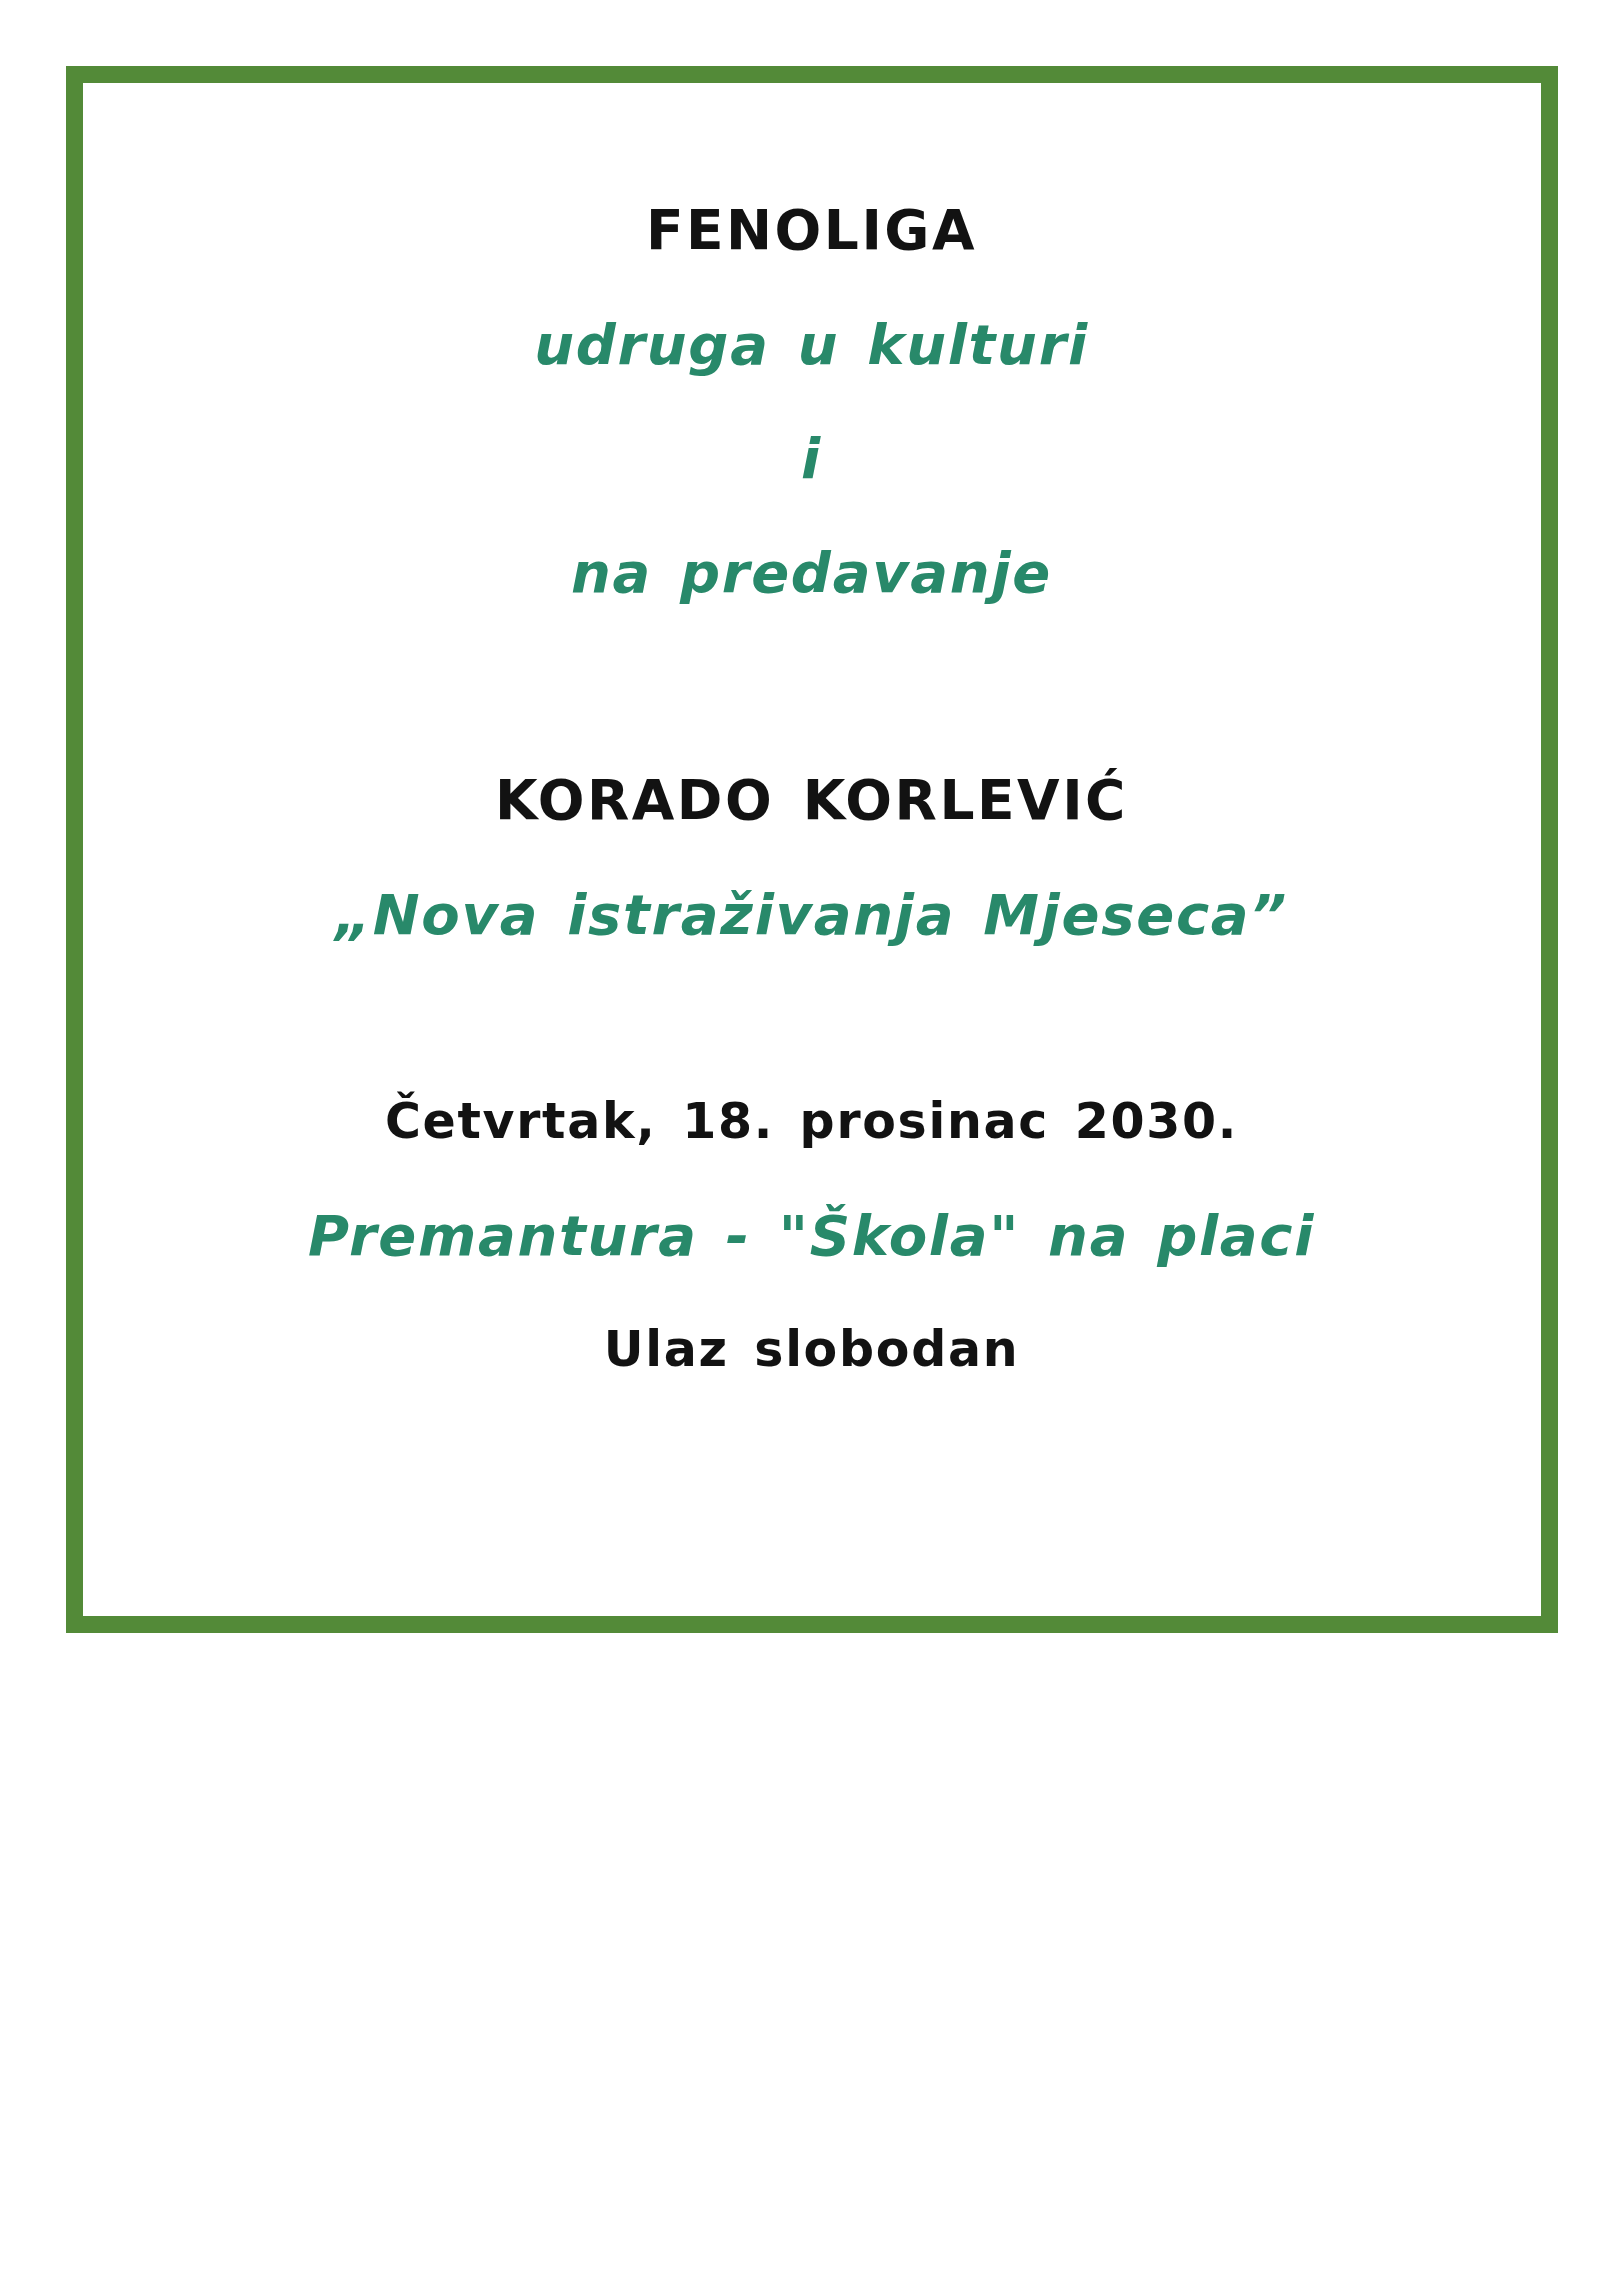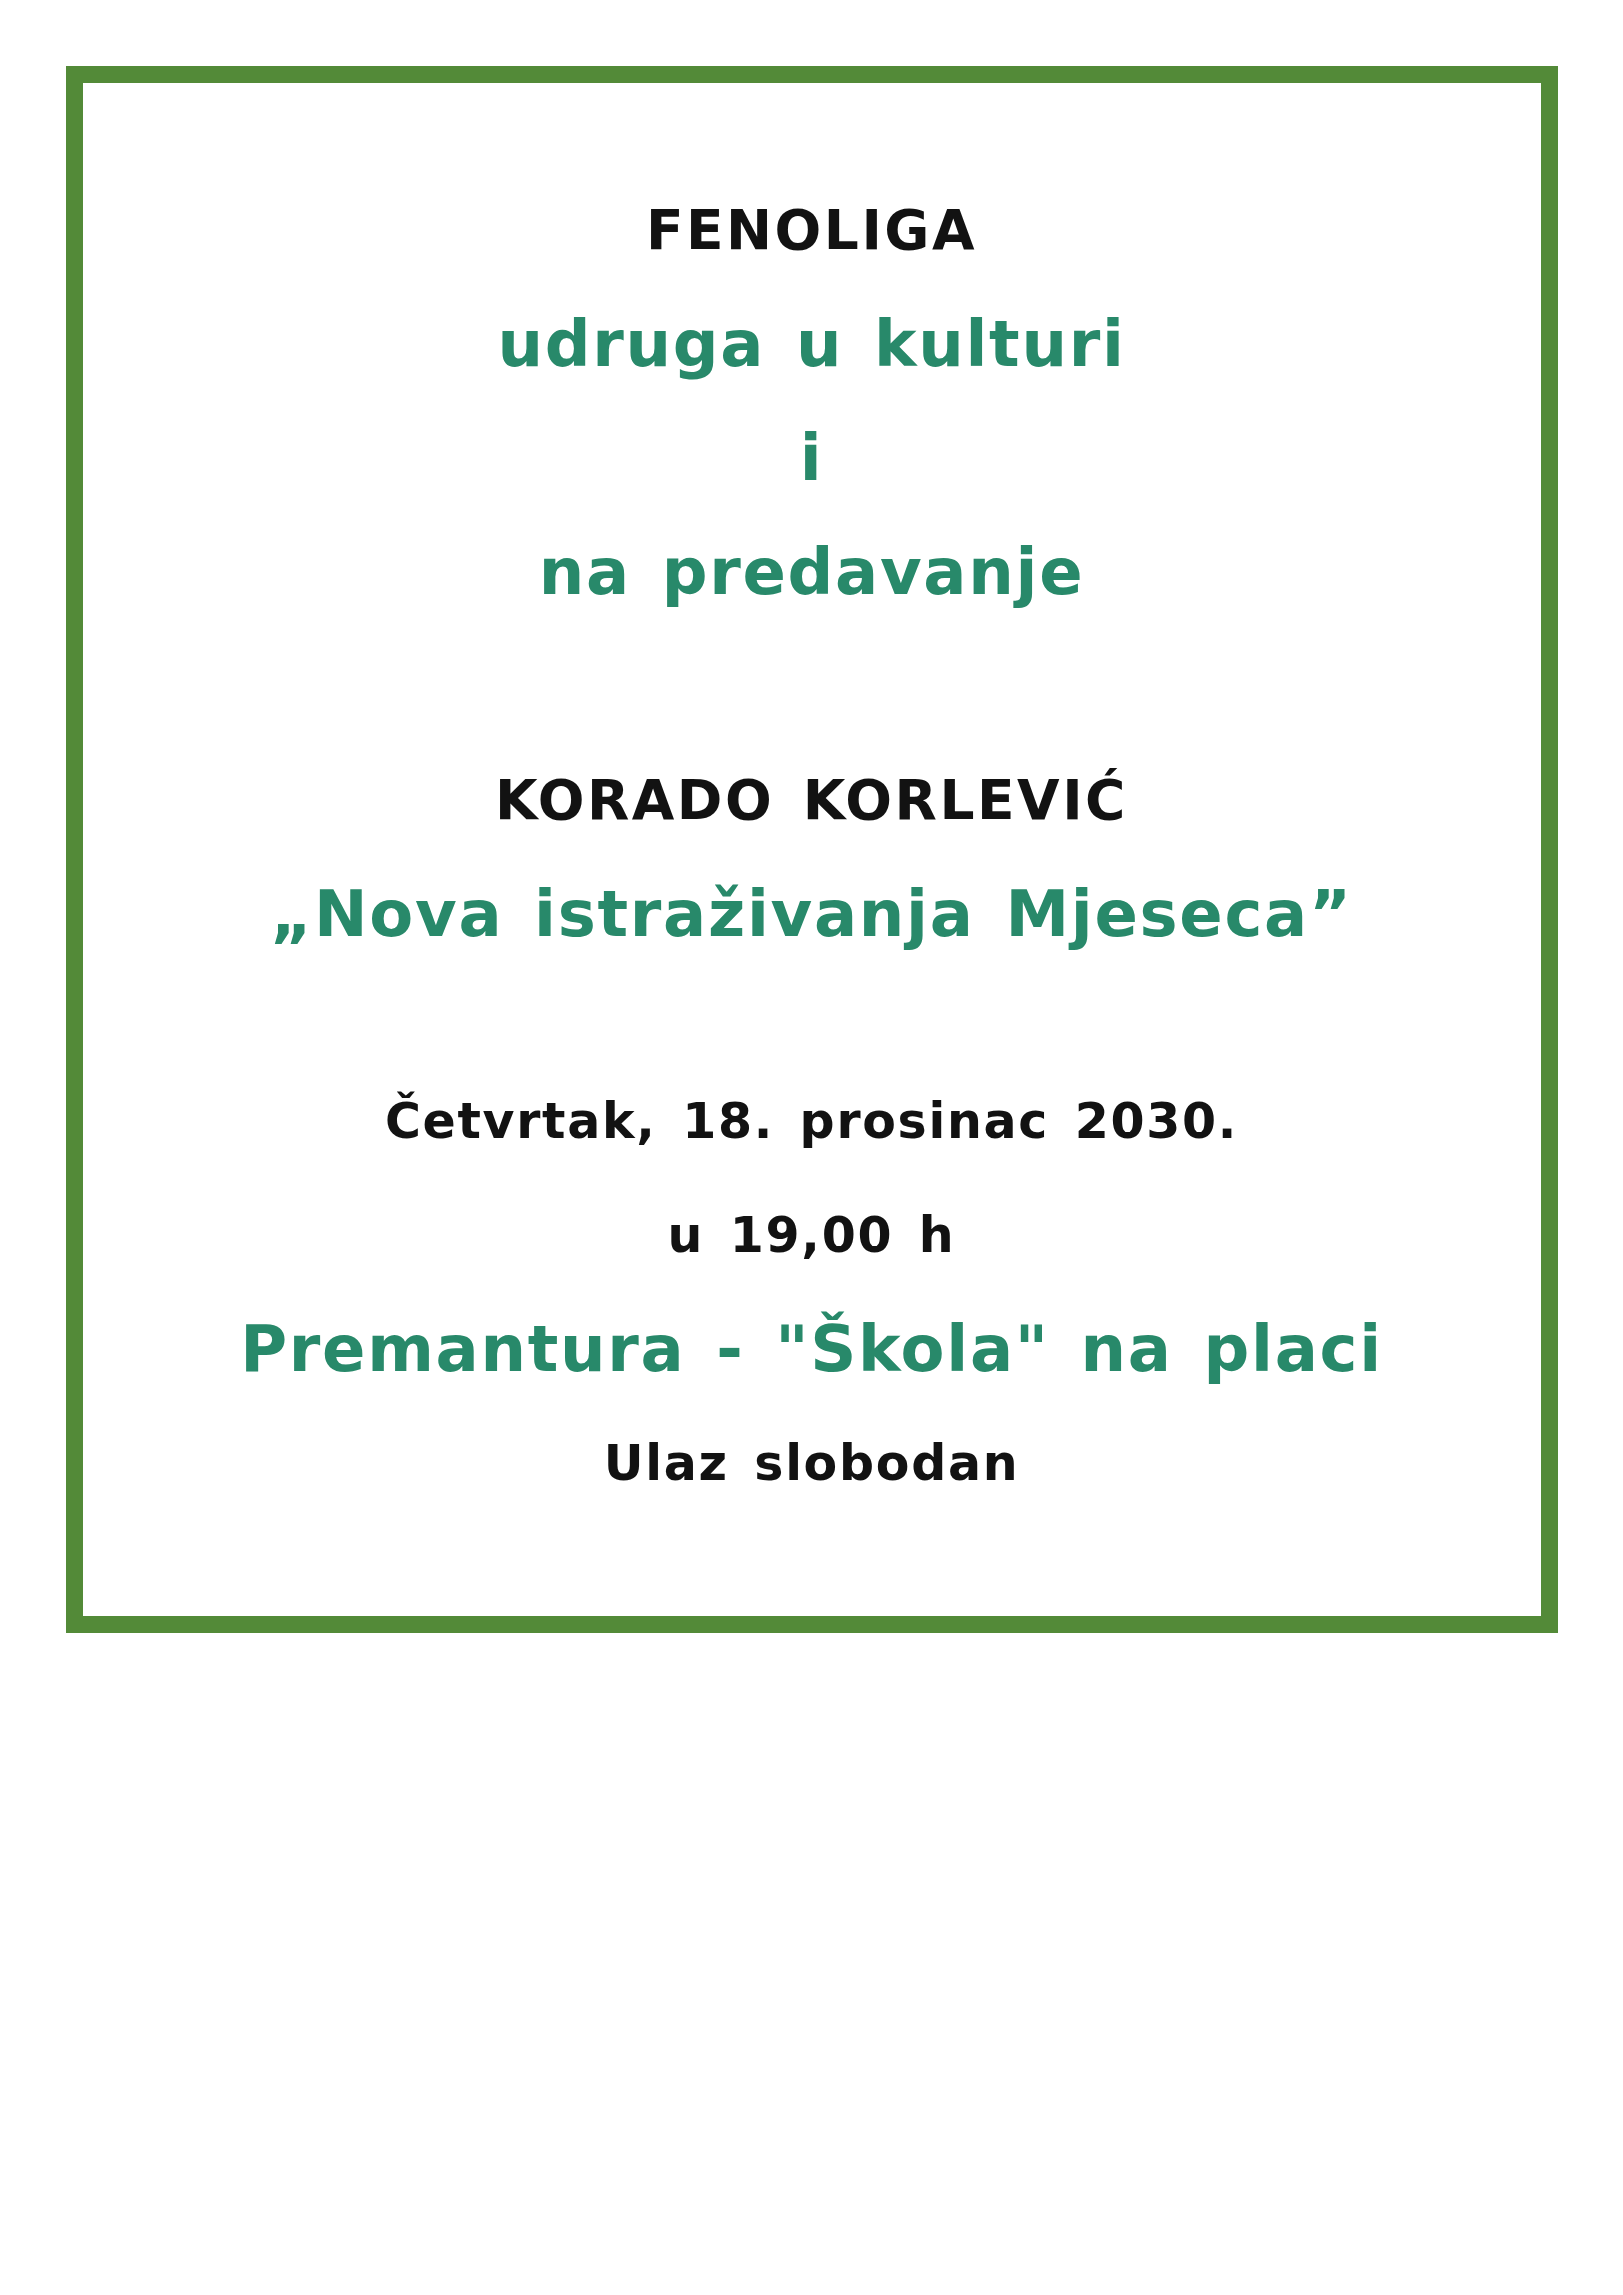--- a/index.html
+++ b/index.html
@@ -44,38 +44,37 @@
     height: 114px;
     display: flex;
     align-items: center;
     justify-content: center;
     font-weight: 700;
     letter-spacing: 1.7px;
     word-spacing: 6.8px;
     white-space: pre;
   }
   .black { color: var(--text-black); font-size: 49px; }
-  .green { color: var(--text-green); font-size: 64px; }
+  .green { color: var(--text-green); font-size: 56px; font-style: italic; }
   .header { font-size: 55px; letter-spacing: 2.5px; }
   .spacer-large { height: 114px; }
   .spacer-medium { height: 93px; }
 </style>
 </head>
 <body>
 
 <div class="page">
   <div class="frame"></div>
   <div class="content">
     <p class="line black header">FENOLIGA</p>
     <p class="line green">udruga u kulturi</p>
     <p class="line green">i</p>
     <p class="line green">na predavanje</p>
     <div class="spacer-large"></div>
     <p class="line black header">KORADO KORLEVIĆ</p>
     <p class="line green">„Nova istraživanja Mjeseca”</p>
     <div class="spacer-medium"></div>
     <p class="line black">Četvrtak, 18. prosinac 2030.</p>
-    <p class="line black">u 19,00 h</p>
     <p class="line green">Premantura - "Škola" na placi</p>
     <p class="line black">Ulaz slobodan</p>
   </div>
 </div>
 
 
 </body></html>

